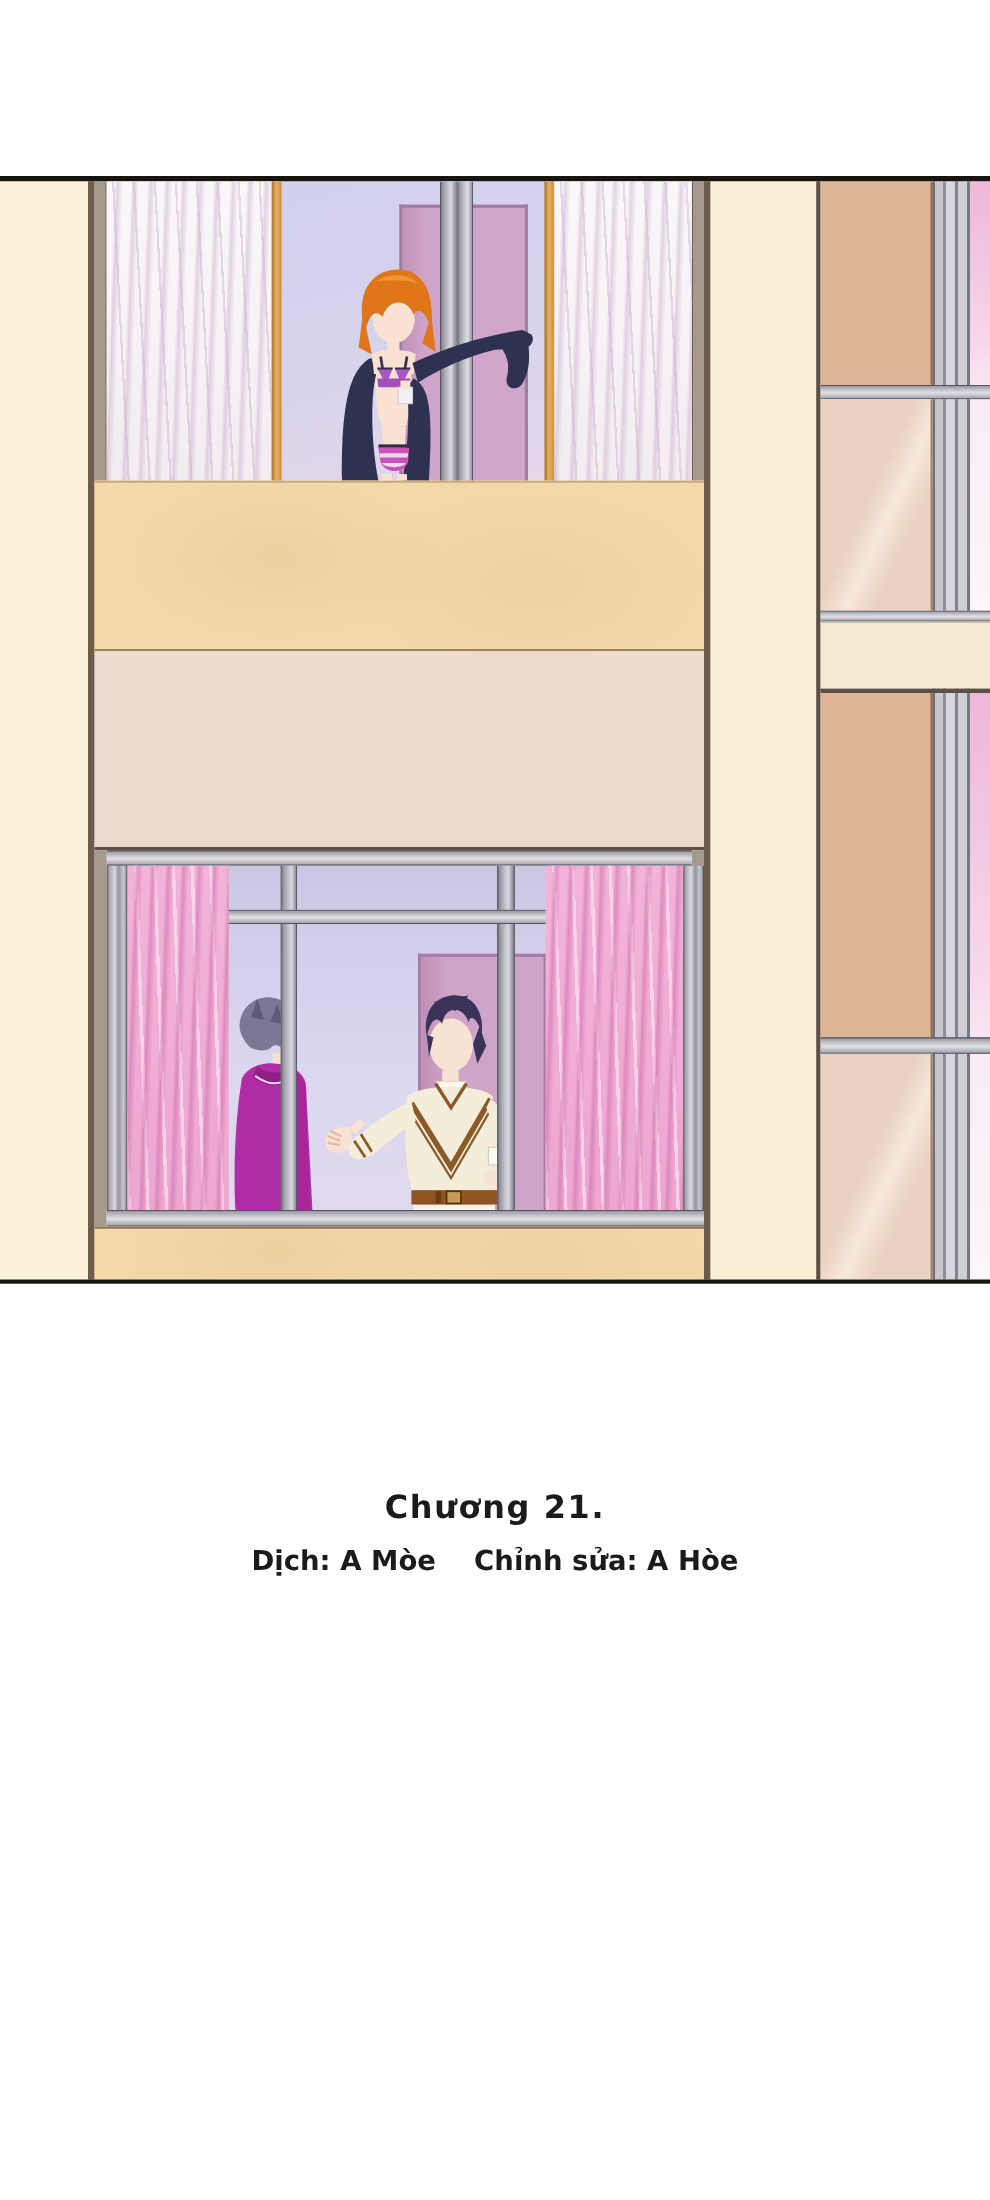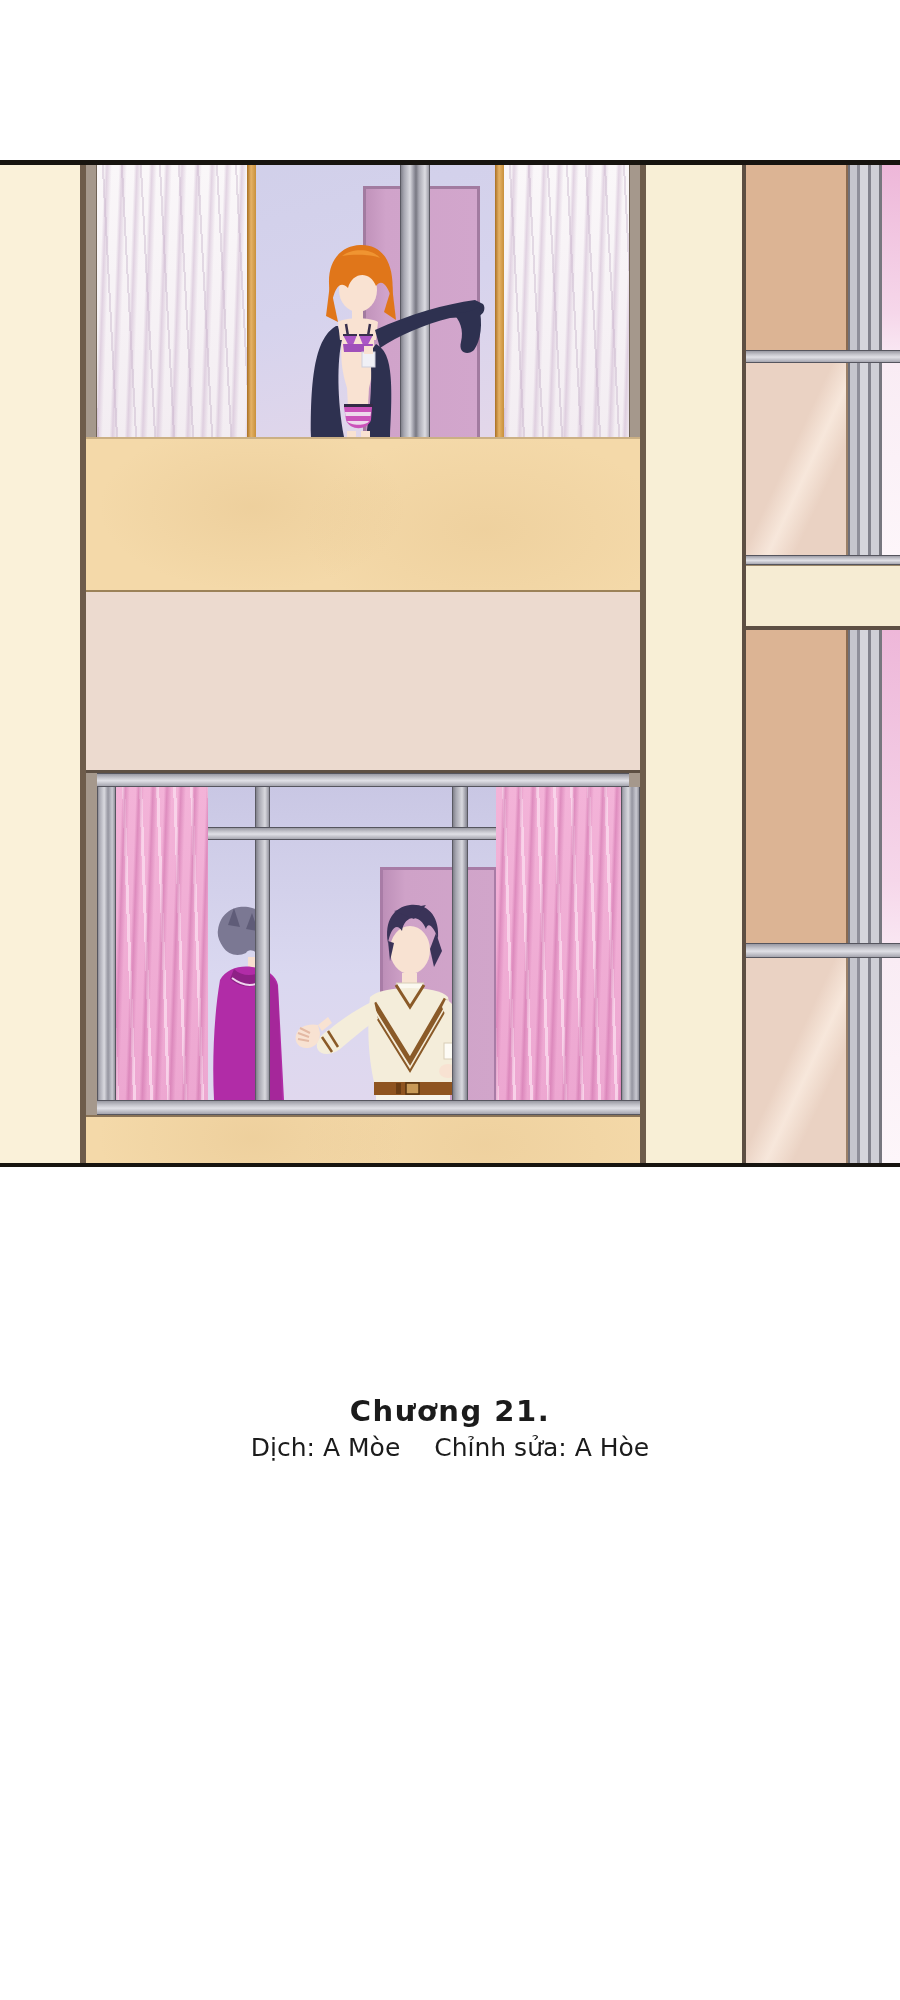--- a/index.html
+++ b/index.html
@@ -42,22 +42,22 @@
   
   .tan-panel{background:#dcb494;}
   .beige-panel{background:linear-gradient(115deg,#ead2c3 45%,#f7e7db 58%,#ead2c3 72%);}
   .frame-col{background:repeating-linear-gradient(90deg,
       #6f6f78 0 2px,#c6c6cd 2px 9px,#8f8f99 9px 12px,#d6d6dc 12px 20px,#83838d 20px 23px,#cfcfd6 23px 31px,#77777f 31px 34px);}
   .pink-edge-strong{background:linear-gradient(180deg,#eeb7d9 0%,#f6d7ea 80%,#f9e6f2 100%);}
   .pink-edge-light{background:linear-gradient(180deg,#f9ecf4 0%,#fdf6fa 100%);}
   .dark-hline{background:#5d4f43;}
   
   .credits{position:absolute;left:0;top:1352px;width:900px;text-align:center;color:#1b1b1b;}
-  .credits .title{font-size:29px;font-weight:800;letter-spacing:1.5px;line-height:36px;margin-top:41px;}
-  .credits .row{font-size:25px;font-weight:400;line-height:34px;margin-top:2px;}
+  .credits .title{font-size:29px;font-weight:800;letter-spacing:1.5px;line-height:36px;}
+  .credits .row{font-size:25px;font-weight:700;line-height:34px;margin-top:14px;}
   .credits .row span{display:inline-block;margin:0 13px;}
 </style>
 </head>
 <body>
 
 <div class="page">
 
   <div class="facade">
 
     <div class="abs cream-wall" style="left:0;top:0;width:80px;height:998px;"></div>

